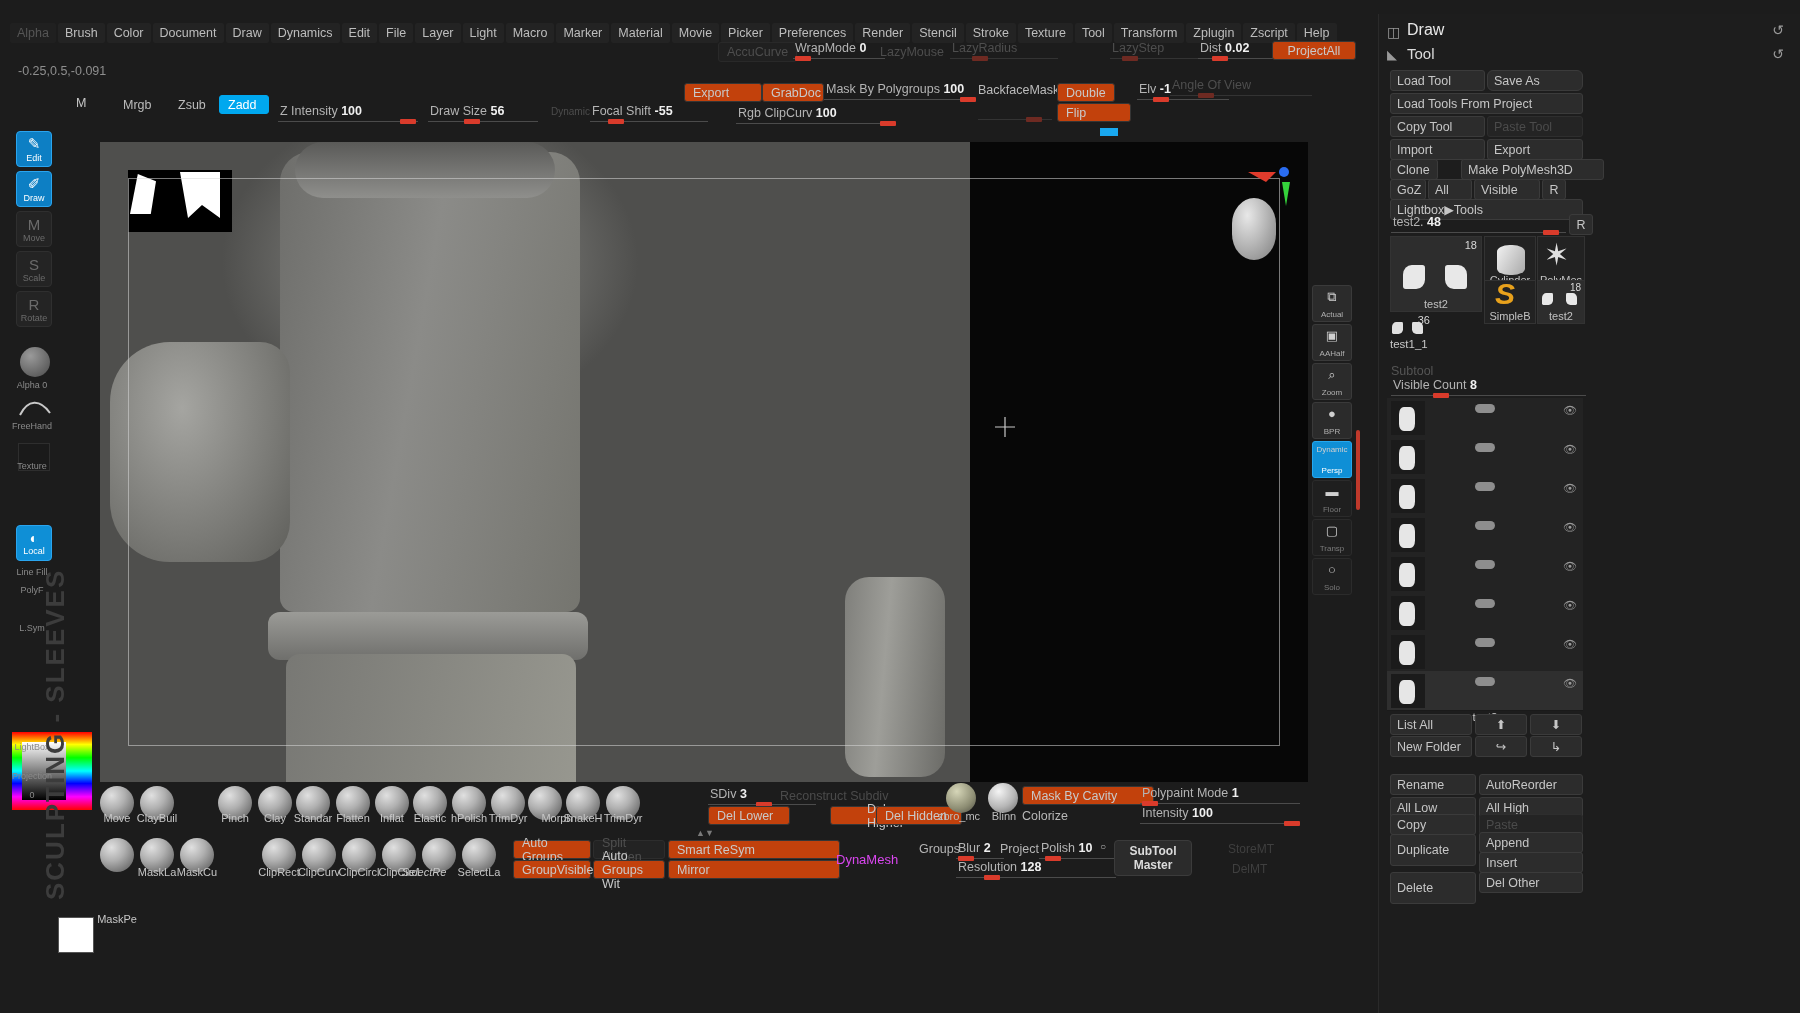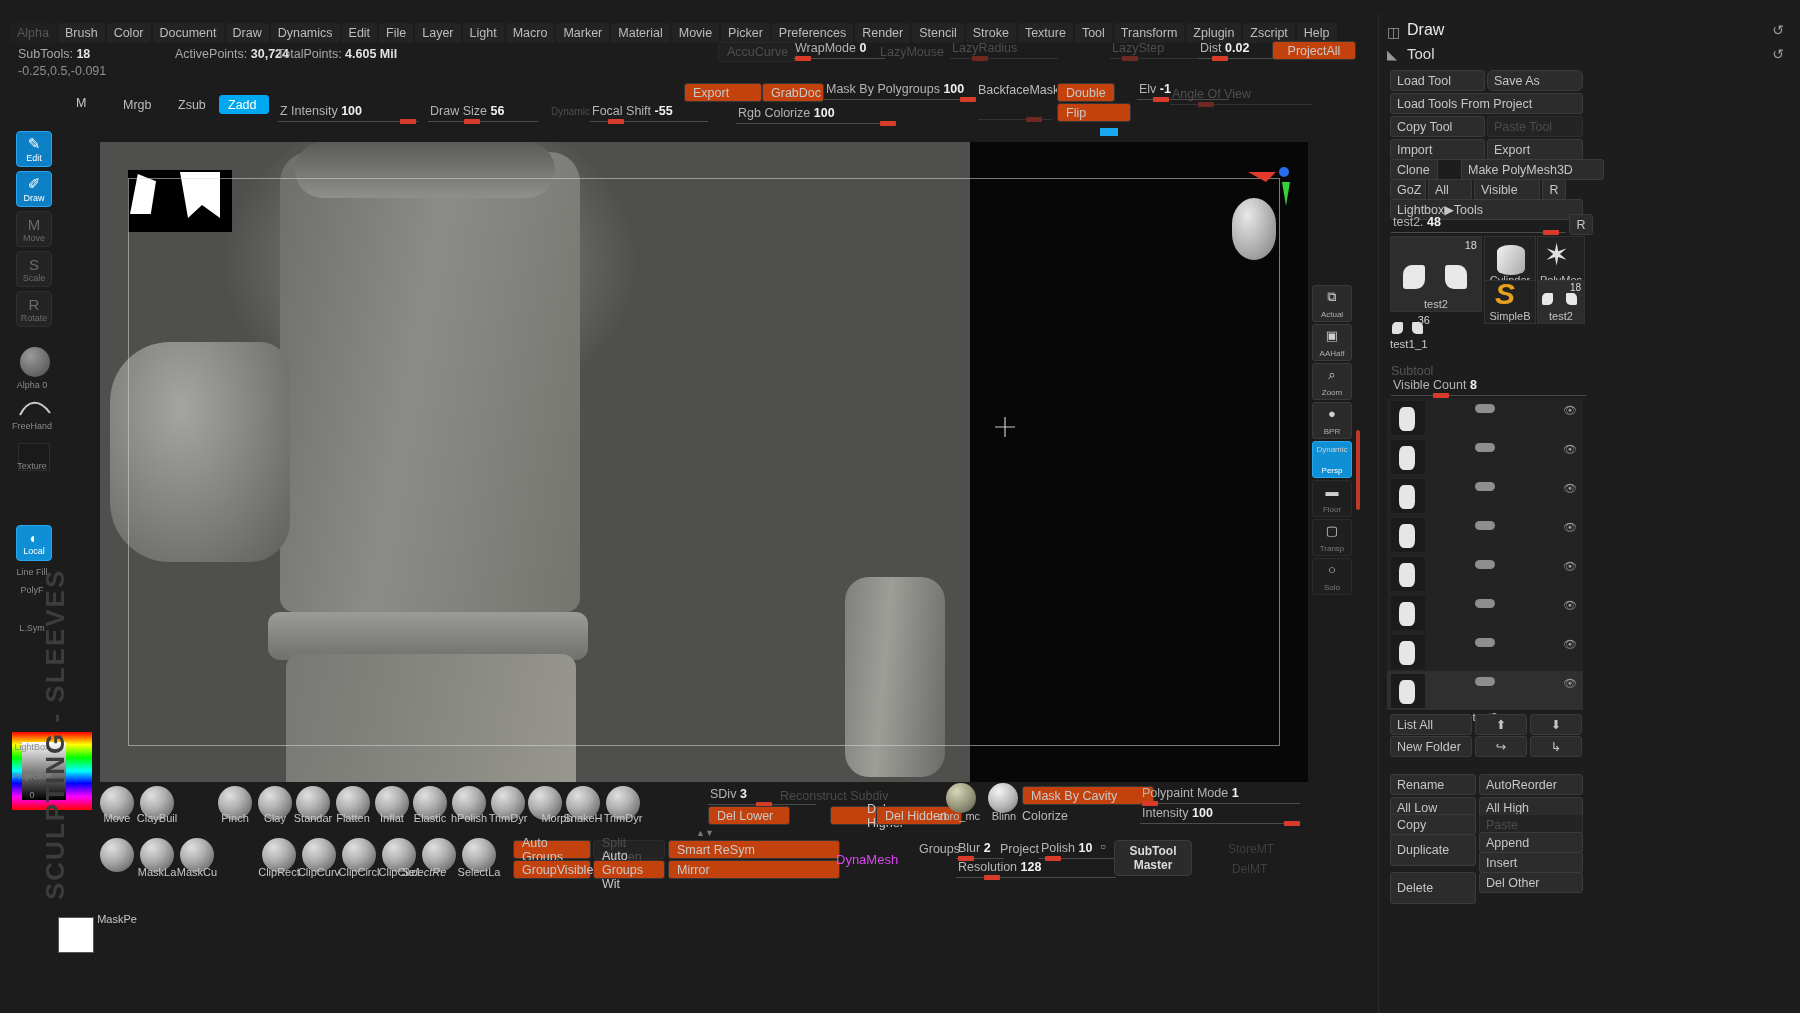--- a/index.html
+++ b/index.html
@@ -126,34 +126,20 @@
       <div class="menuitem">Stencil</div>
       <div class="menuitem">Stroke</div>
       <div class="menuitem">Texture</div>
       <div class="menuitem">Tool</div>
       <div class="menuitem">Transform</div>
       <div class="menuitem">Zplugin</div>
       <div class="menuitem">Zscript</div>
       <div class="menuitem">Help</div>
     </div>
 
-  <div class="statusrow">
-    <span class="stat" style="left:18px;top:0;">
-      <span>SubTools:</span>
-      <b>18</b>
-    </span>
-    <span class="stat" style="left:175px;top:0;">
-      <span>ActivePoints:</span>
-      <b>30,724</b>
-    </span>
-    <span class="stat" style="left:277px;top:0;">
-      <span>TotalPoints:</span>
-      <b>4.605 Mil</b>
-    </span>
-  </div>
   <div class="coordrow">-0.25,0.5,-0.091</div>
 
   <div class="tgl dim" style="left:718px; top:42px;">AccuCurve</div>
   <div class="sld" style="left:793px; top:41px; width:92px;">
     <span class="lab"><span>WrapMode</span>
       <b>0</b></span>
     <div class="track"></div>
     <div class="knob" style="left:2px;"></div>
   </div>
   <div class="tgl dim" style="left:872px; top:42px; border:none; background:none;">LazyMouse</div>
@@ -167,21 +153,21 @@
     <div class="track"></div>
     <div class="knob" style="left:12px;"></div>
   </div>
   <div class="sld" style="left:1198px; top:41px; width:100px;">
     <span class="lab"><span>Dist</span>
       <b>0.02</b></span>
     <div class="track"></div>
     <div class="knob" style="left:14px;"></div>
   </div>
   <div class="btn flat" style="left:1272px; top:41px; width:84px; justify-content:center;">ProjectAll</div>
-  <div class="sld dim" style="left:1170px; top:87px; width:142px;">
+  <div class="sld dim" style="left:1170px; top:78px; width:142px;">
     <span class="lab">Angle Of View</span>
     <div class="track"></div>
     <div class="knob" style="left:28px;"></div>
   </div>
 
   <div class="btn on" style="left:14px; top:95px; width:32px; height:19px; padding:0 5px;">Rgb</div>
   <div style="position:absolute;left:46px;top:95px;width:22px;height:19px;background:#19c3ff;border-radius:0 3px 3px 0;"></div>
   <div style="position:absolute;left:76px;top:96px;font-size:12.5px;color:#c7c7c7;">M</div>
   <div class="tgl dim" style="left:115px; top:95px; background:none; border:none; color:#bcbcbc;">Mrgb</div>
   <div class="tgl dim" style="left:170px; top:95px; background:none; border:none; color:#bcbcbc;">Zsub</div>
@@ -200,21 +186,21 @@
     <div class="knob" style="left:36px;"></div>
   </div>
   <div style="position:absolute;left:551px;top:106px;font-size:10px;color:#4d4d4d;">Dynamic</div>
   <div class="sld" style="left:590px; top:104px; width:118px;">
     <span class="lab"><span>Focal Shift</span>
       <b>-55</b></span>
     <div class="track"></div>
     <div class="knob" style="left:18px;"></div>
   </div>
   <div class="sld" style="left:736px; top:106px; width:160px;">
-    <span class="lab"><span>Rgb Colorize</span>
+    <span class="lab"><span>Rgb ClipCurv</span>
       <b>100</b></span>
     <div class="track"></div>
     <div class="knob" style="left:144px;"></div>
   </div>
 
   <div class="btn flat" style="left:684px; top:83px; width:78px;">Export</div>
   <div class="btn flat" style="left:762px; top:83px; width:62px;">GrabDoc</div>
   <div class="sld" style="left:824px; top:82px; width:152px;">
     <span class="lab"><span>Mask By Polygroups</span>
       <b>100</b></span>

